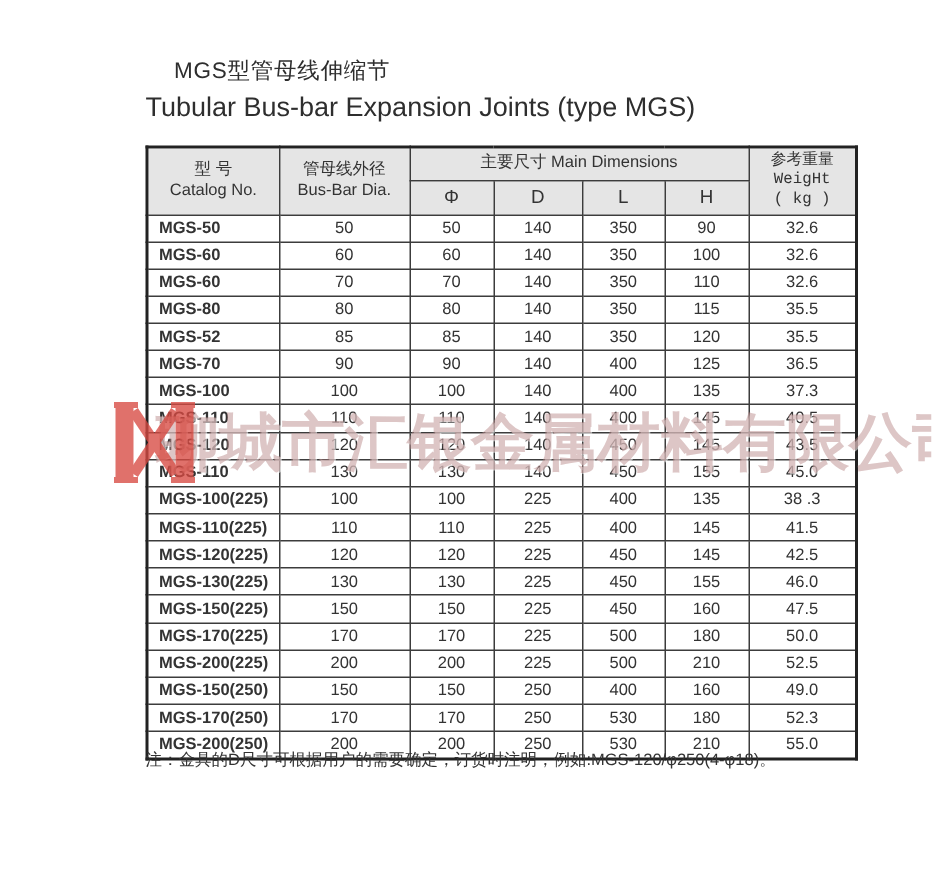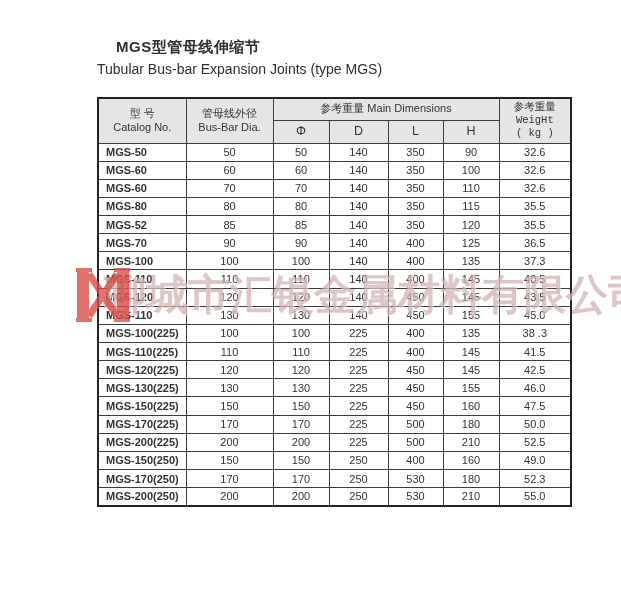--- a/index.html
+++ b/index.html
@@ -12,30 +12,30 @@
     height: 593px;
     background: #ffffff;
     overflow: hidden;
   }
 
   .title-zh {
     position: absolute;
     left: 116px;
     top: 38px;
     font-size: 15px;
-    font-weight: 700;
+    font-weight: 400;
     color: #2e2e2e;
     letter-spacing: 0.5px;
   }
 
   .title-en {
     position: absolute;
     left: 97px;
     top: 61px;
-    font-size: 14px;
+    font-size: 18px;
     font-weight: 400;
     color: #2e2e2e;
   }
 
   table.spec {
     position: absolute;
     left: 97px;
     top: 85px;
     width: 473px;
     border-collapse: collapse;
@@ -126,21 +126,21 @@
     <thead>
       <tr class="hrow1">
         <th rowspan="2">
           <span>型 号</span><br>
           <span>Catalog No.</span>
         </th>
         <th rowspan="2">
           <span>管母线外径</span><br>
           <span>Bus-Bar Dia.</span>
         </th>
-        <th colspan="4">参考重量 Main Dimensions</th>
+        <th colspan="4">主要尺寸 Main Dimensions</th>
         <th rowspan="2" class="weight-head">
           <span>参考重量</span><br>
           <span>WeigHt</span><br>
           <span>( kg )</span>
         </th>
       </tr>
       <tr class="hrow2">
         <th class="dim-sub">Φ</th>
         <th class="dim-sub">D</th>
         <th class="dim-sub">L</th>
@@ -324,20 +324,21 @@
           <td>200</td>
           <td>200</td>
           <td>250</td>
           <td>530</td>
           <td>210</td>
           <td>55.0</td>
         </tr>
       </tbody>
   </table>
 
+  <div class="footnote">注：金具的D尺寸可根据用户的需要确定，订货时注明，例如:MGS-120/φ250(4-φ18)。</div>
 
   <div class="watermark">
     <svg class="wm-logo" viewBox="0 0 56 54" xmlns="http://www.w3.org/2000/svg">
       <g fill="#d84a42" stroke="#d84a42">
         <rect x="1" y="1" width="12" height="52" stroke="none"></rect>
         <rect x="41" y="1" width="12" height="52" stroke="none"></rect>
         <path d="M13 6 L41 48" stroke-width="7" fill="none"></path>
         <path d="M41 6 L13 48" stroke-width="7" fill="none"></path>
         <rect x="0" y="0" width="16" height="4" stroke="none"></rect>
         <rect x="38" y="0" width="16" height="4" stroke="none"></rect>

